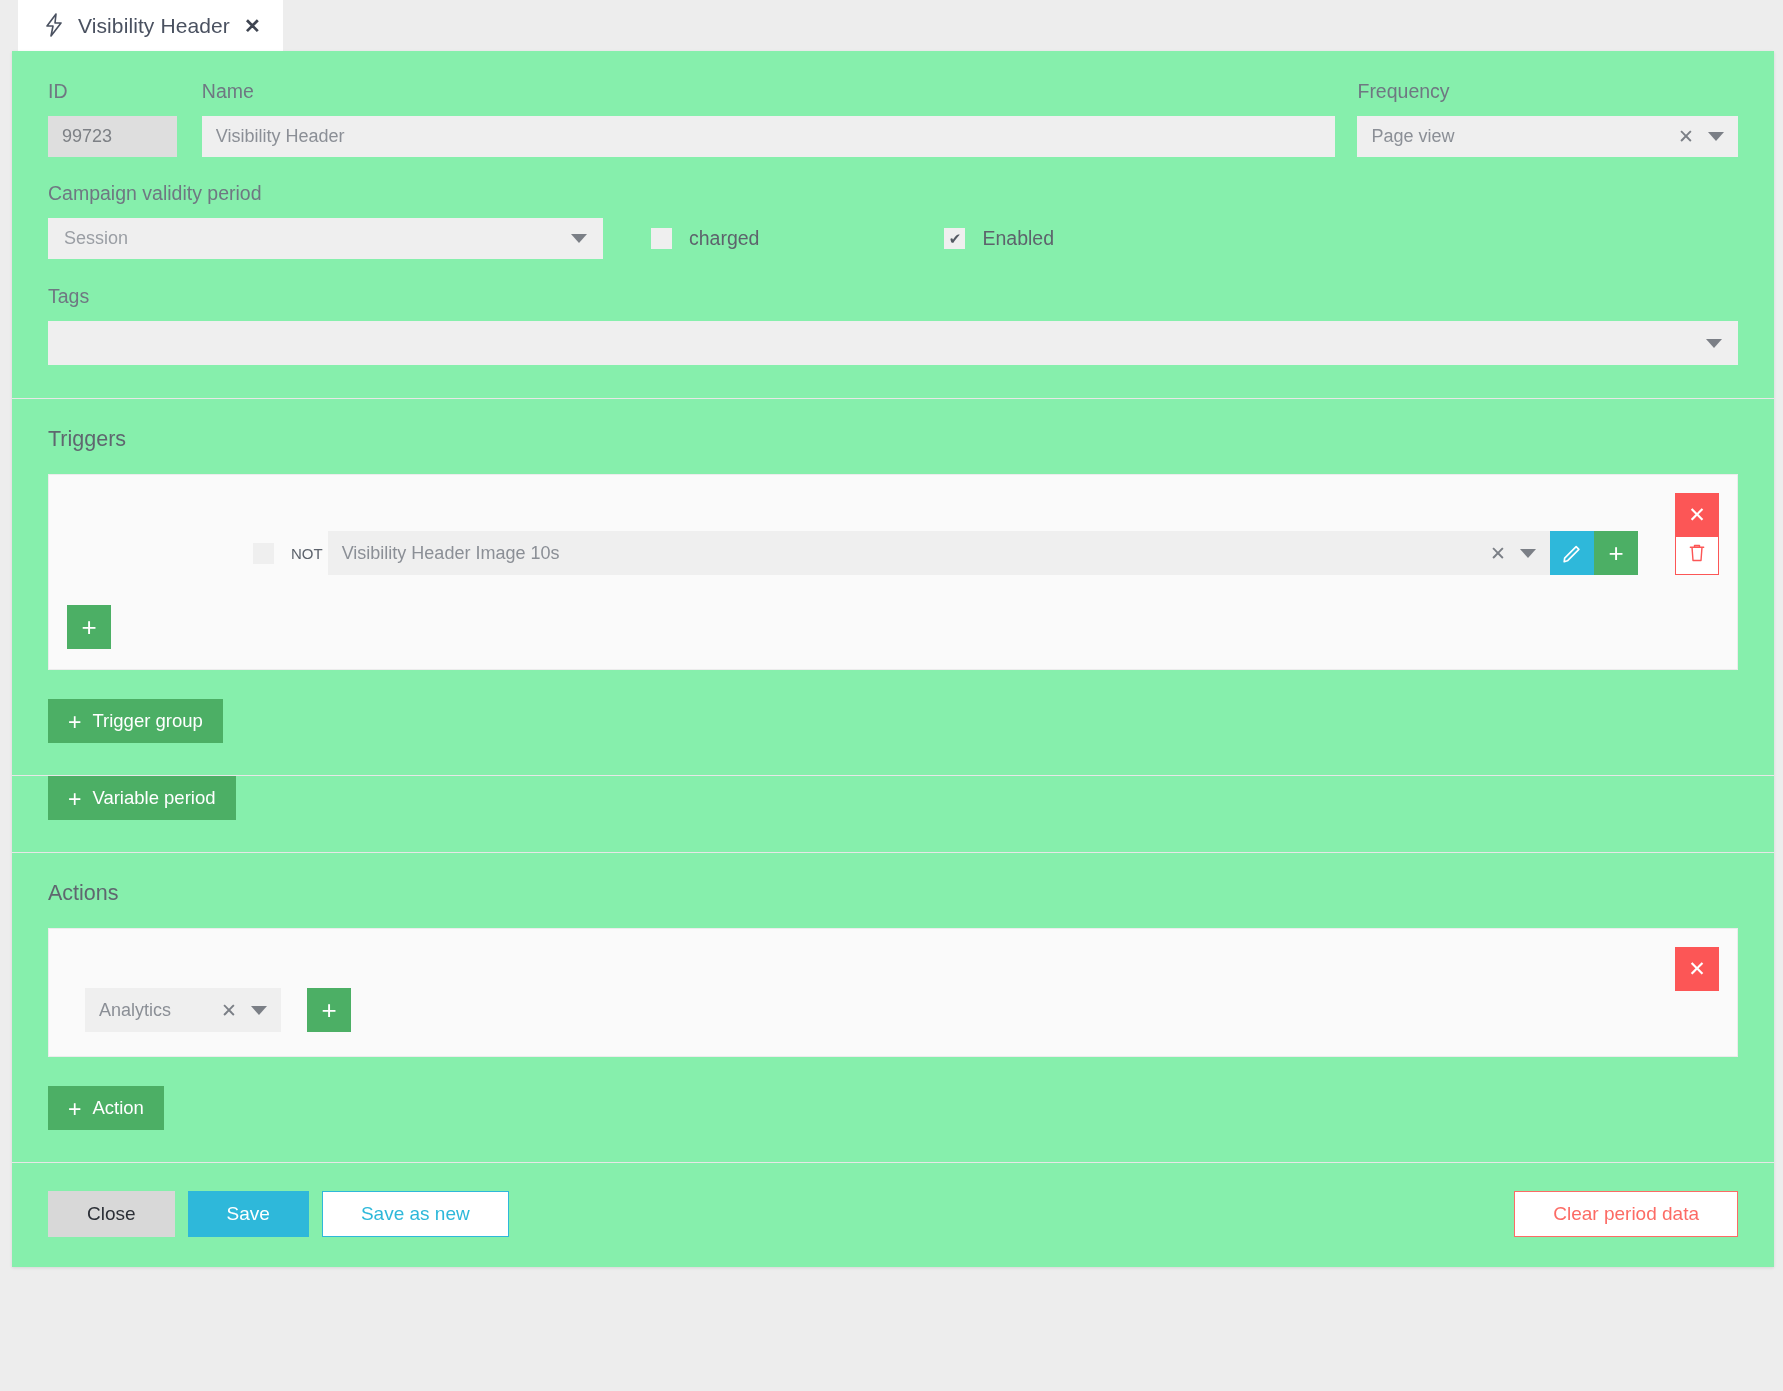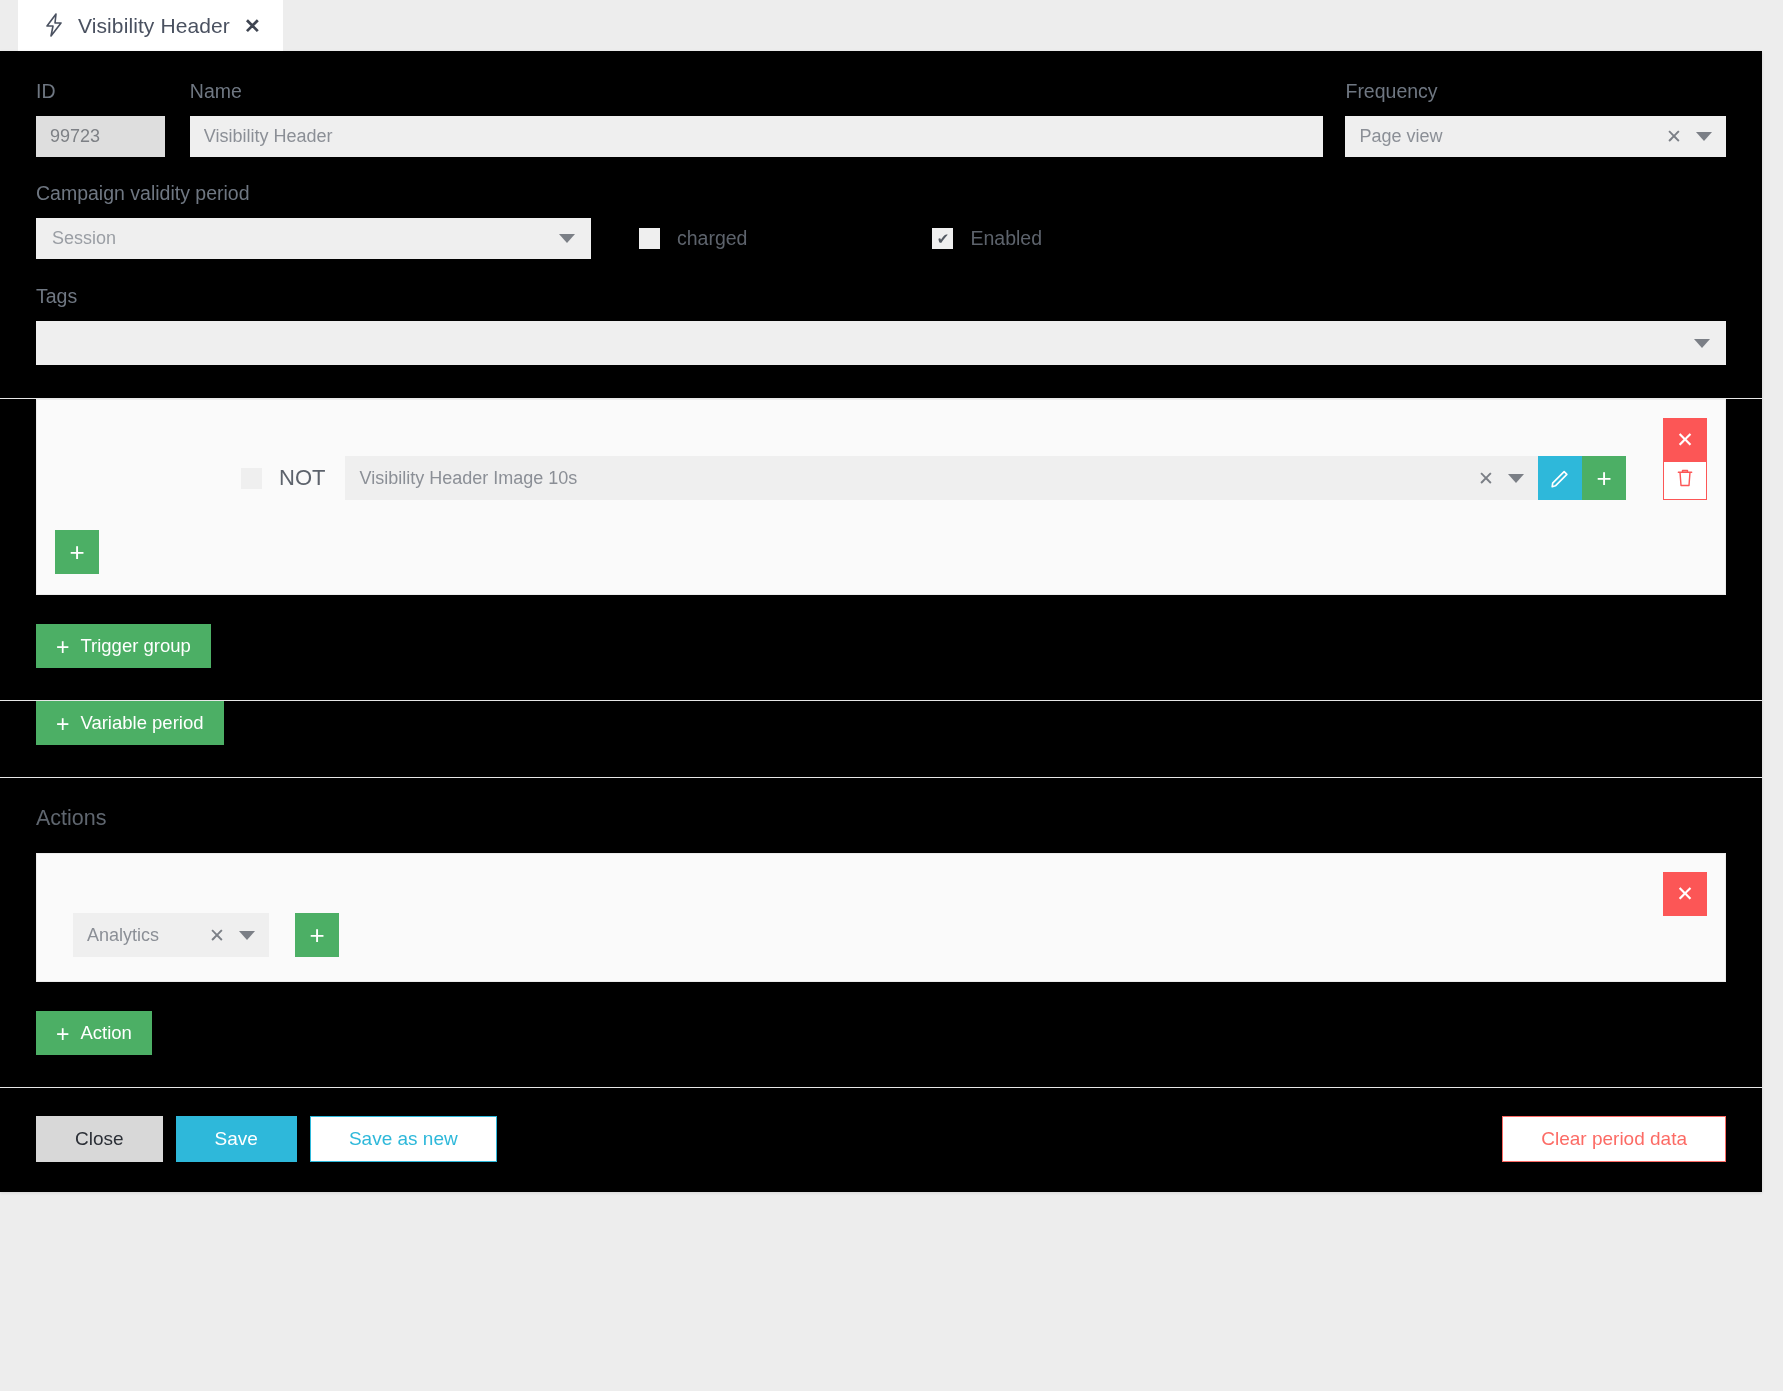--- a/index.html
+++ b/index.html
@@ -56,24 +56,24 @@
     font-size: 20px;
     color: #3f4551;
     font-weight: bold;
     line-height: 1;
     cursor: pointer;
   }
 
   
   .card {
     position: absolute;
-    left: 0;
+    left: 12px;
     top: 51px;
     width: 1762px;
-    background: #000000;
+    background: #86efac;
     box-shadow: 0 1px 3px rgba(0,0,0,.10);
   }
   .section {
     border-bottom: 1px solid #e7e7e7;
     padding: 0 36px;
     box-sizing: border-box;
   }
   .section:last-child { border-bottom: none; }
 
   
@@ -206,24 +206,24 @@
     right: 18px;
     top: 18px;
   }
   .trigger-row {
     display: flex;
     align-items: center;
     margin-top: 34px;
   }
   .not-cb { margin-left: 186px; }
   .not-label {
-    font-size: 22px;
+    font-size: 15px;
     color: #5d636c;
     margin-left: 17px;
-    margin-right: 20px;
+    margin-right: 5px;
   }
   .trigger-select {
     flex: 1;
     background: #efefef;
     height: 44px;
     display: flex;
     align-items: center;
     padding: 0 14px;
     box-sizing: border-box;
     font-size: 18px;
@@ -370,20 +370,21 @@
       <div class="row-3">
         <span class="lbl lbl-gap">Tags</span>
         <div class="tags-field">
           <span class="val" style="flex:1"></span>
           <span class="caret"></span>
         </div>
       </div>
     </div>
 
     <div class="section">
+      <div class="sec-title">Triggers</div>
 
       <div class="group-box trigger-box">
         <button class="btn-sq btn-red group-close">✕</button>
 
         <div class="trigger-row">
           <span class="cbox not-cb"></span>
           <span class="not-label">NOT</span>
 
           <div class="trigger-select">
             <span class="val" style="flex:1">Visibility Header Image 10s</span>

